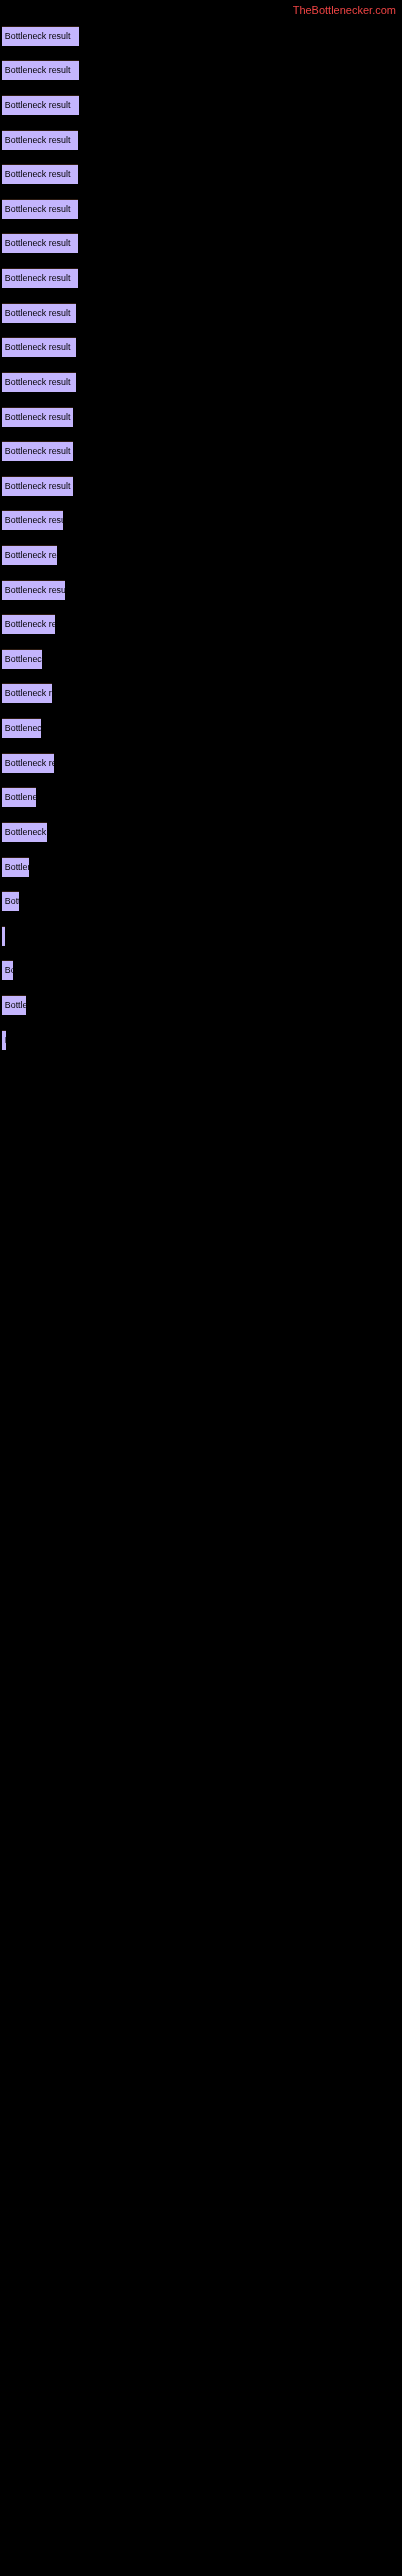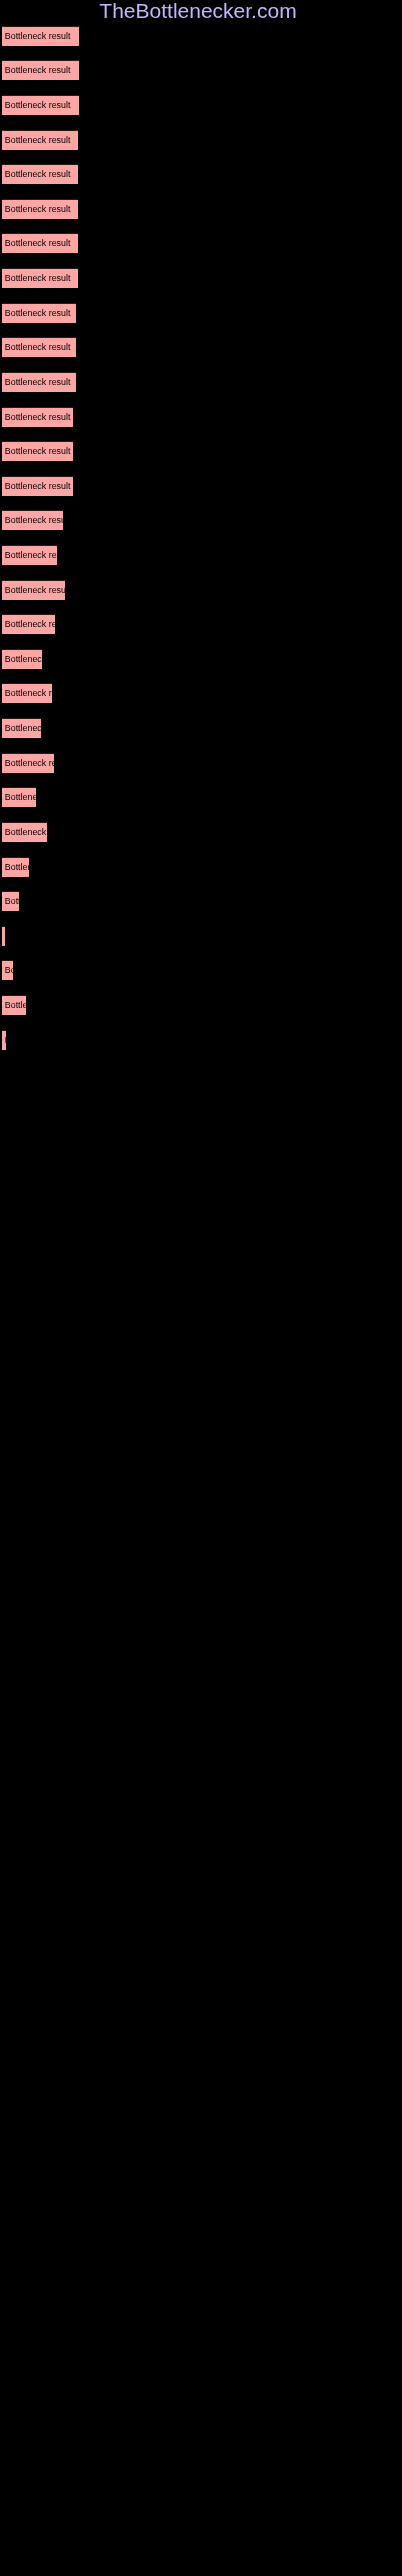--- a/index.html
+++ b/index.html
@@ -13,42 +13,42 @@
     position: relative;
     font-family: "Liberation Sans", sans-serif;
     overflow: hidden;
   }
 
   .watermark {
     position: absolute;
     top: 0px;
     left: 0px;
     width: 396px;
-    text-align: center;
-    font-size: 21px;
+    text-align: right;
+    font-size: 11px;
     line-height: 21px;
-    color: #c4b5fd;
+    color: #ef4444;
     letter-spacing: 0px;
     white-space: nowrap;
     font-family: "Liberation Sans", sans-serif;
   }
 
   .chart-area {
     position: absolute;
     top: 0;
     left: 0;
     width: 403px;
     height: 2576px;
   }
 
   .bar {
     position: absolute;
     left: 1.6px;
     height: 20px;
-    background: #fca5a5;
+    background: #c4b5fd;
     border-top: 0.8px solid #2b1a10;
     box-sizing: border-box;
     overflow: hidden;
     white-space: nowrap;
   }
 
   .bar-label {
     position: absolute;
     left: 3.2px;
     top: 3.2px;

